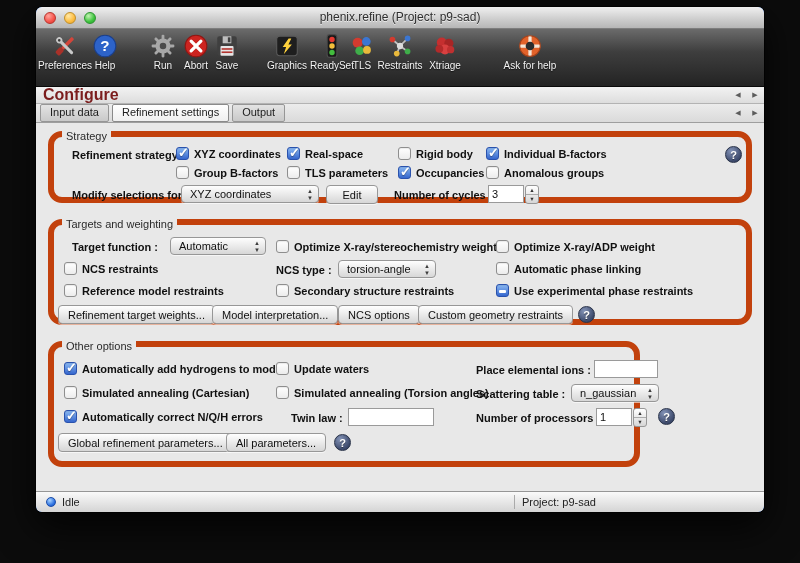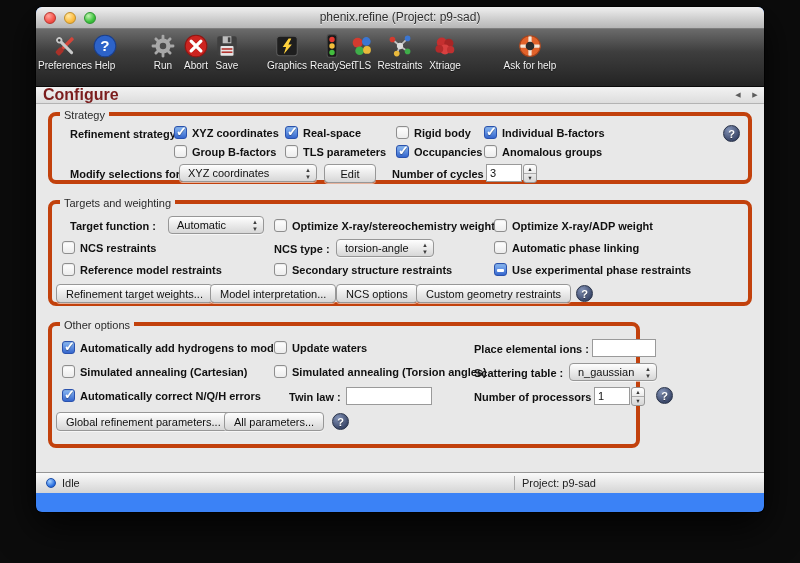--- a/index.html
+++ b/index.html
@@ -38,21 +38,21 @@
 
   
   .tabrow { height:19px; background:linear-gradient(#ececec,#dadada); border-bottom:1px solid #9e9e9e;
             display:flex; align-items:center; padding-left:4px; position:relative; }
   .tab { font-size:11px; color:#1c1c1c; padding:1px 9px 2px; border:1px solid #969696; margin-right:3px;
          background:linear-gradient(#e3e3e3,#c9c9c9); border-radius:2px; line-height:13px; }
   .tab.active { background:linear-gradient(#ffffff,#efefef); border-color:#8a8a8a; }
 
   
   .main { position:relative; height:368px; background:#e8e8e8; }
-  .gbox { position:absolute; border:4px solid #c2410c; border-radius:8px; }
+  .gbox { position:absolute; border:6px solid #c2410c; border-radius:14px; }
   .gtitle { position:absolute; top:-8px; left:8px; background:#e8e8e8; padding:0 4px;
             font-size:11px; color:#2b2b2b; line-height:15px; }
 
   .flabel { position:absolute; font-size:11px; font-weight:bold; color:#101010; height:14px; line-height:14px; white-space:nowrap; }
 
   .cbx { position:absolute; display:flex; align-items:center; gap:5px; height:15px; white-space:nowrap; cursor:default; }
   .cb  { width:13px; height:13px; border:1px solid #8e8e8e; border-radius:3px;
          background:linear-gradient(#ffffff,#ececec); flex:0 0 13px; position:relative;
          box-shadow:inset 0 1px 1px rgba(0,0,0,.08); }
   .cl  { font-size:11px; font-weight:bold; color:#101010; }
@@ -245,20 +245,29 @@
   </div>
 
   <div class="cfgbar">
     <span class="cfgtitle">Configure</span>
     <span class="navarrows">
       <span class="nav nav-left"></span>
       <span class="nav nav-right"></span>
     </span>
   </div>
 
+  <div class="tabrow">
+    <div class="tab">Input data</div>
+    <div class="tab active">Refinement settings</div>
+    <div class="tab">Output</div>
+    <span class="navarrows">
+      <span class="nav nav-left"></span>
+      <span class="nav nav-right"></span>
+    </span>
+  </div>
 
   <div class="main">
 
     <div class="gbox" style="left:12px;top:8px;width:704px;height:72px">
       <span class="gtitle">Strategy</span>
 
       <span class="flabel" style="left:18px;top:11px">Refinement strategy:</span>
 
       <label class="cbx checked" style="left:122px;top:9px">
         <span class="cb"></span>

